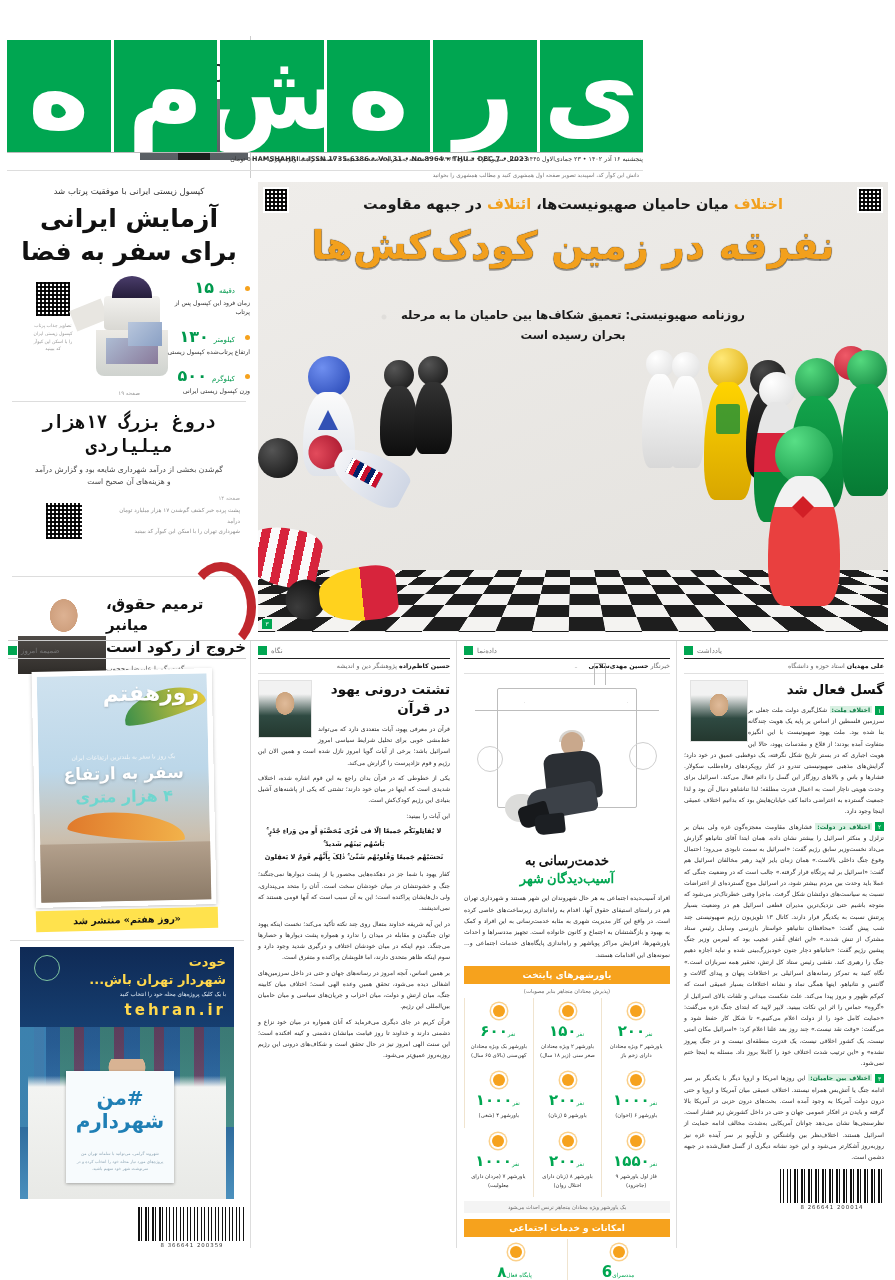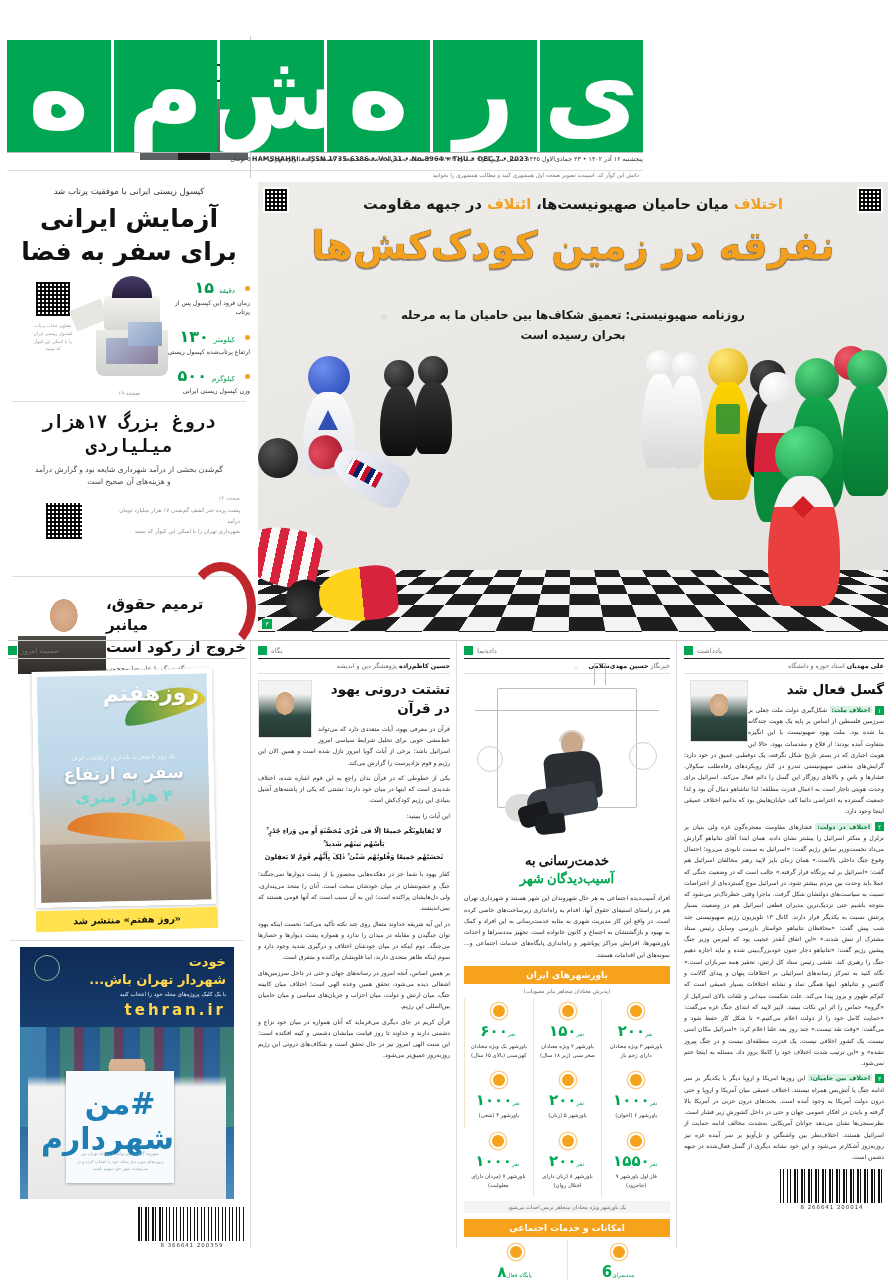--- a/index.html
+++ b/index.html
@@ -217,21 +217,21 @@
   .ad-seal { position:absolute; left:14px; top:8px; width:26px; height:26px; border:1.5px solid #7fc3a0; border-radius:50%; }
   .ad-city { position:absolute; left:0; right:0; top:80px; height:100px;
     background:
       linear-gradient(90deg, rgba(60,130,180,.9) 0 12%, rgba(40,110,160,.0) 12%),
       repeating-linear-gradient(90deg, rgba(90,170,120,.55) 0 14px, rgba(200,60,60,.4) 14px 24px, rgba(70,140,200,.35) 24px 40px);
   }
   .ad-person { position:absolute; left:8px; bottom:0; width:198px; height:140px;
     background: radial-gradient(ellipse 26px 22px at 50% 6%, #d8b393 0 70%, rgba(0,0,0,0) 72%),
       linear-gradient(180deg, rgba(255,255,255,0) 12%, #f3f4f2 20%, #e8e9e6 100%); }
   .ad-sign { position:absolute; left:46px; bottom:16px; width:108px; height:112px; background:#f7fbfd; box-shadow:0 1px 3px rgba(0,0,0,.3); }
-  .ad-hash { position:absolute; left:0; right:0; top:16px; text-align:center; font-size:30px; font-weight:bold; color:#1f7fb5; direction:rtl; line-height:1.15; }
+  .ad-hash { position:absolute; left:0; right:0; top:16px; text-align:center; font-size:20px; font-weight:bold; color:#1f7fb5; direction:rtl; line-height:1.15; }
   .ad-fine { position:absolute; left:8px; right:8px; bottom:10px; font-size:4.2px; color:#8fa6b5; direction:rtl; text-align:center; line-height:1.8; }
 
   .barcode { height:34px; background: repeating-linear-gradient(90deg,#111 0 1.5px,#fff 1.5px 3px,#111 3px 4px,#fff 4px 7px); }
   .barcode-num { font-size:5.4px; color:#333; text-align:center; letter-spacing:1px; padding-top:1px; direction:ltr; }
 </style>
 </head>
 <body>
 
 <div class="page">
 
@@ -565,21 +565,21 @@
       </div>
 
       <div class="dn-head">
         <div>خدمت‌رسانی به</div>
         <div class="g">آسیب‌دیدگان شهر</div>
       </div>
       <div class="body-txt" style="margin-top:4px">
         <p>افراد آسیب‌دیده اجتماعی به هر حال شهروندان این شهر هستند و شهرداری تهران هم در راستای استیفای حقوق آنها، اقدام به راه‌اندازی زیرساخت‌های خاصی کرده است. در واقع این کار مدیریت شهری به مثابه خدمت‌رسانی به این افراد و کمک به بهبود و بازگشتشان به اجتماع و کانون خانواده است. تجهیز مددسراها و احداث یاورشهرها، افزایش مراکز پویاشهر و راه‌اندازی پایگاه‌های خدمات اجتماعی و... نمونه‌های این اقدامات هستند.</p>
       </div>
 
-      <div class="band-y">یاورشهرهای ایران</div>
+      <div class="band-y">یاورشهرهای پایتخت</div>
       <div class="band-note">(پذیرش معتادان متجاهر بنابر مصوبات)</div>
 
       <div class="grid3">
         <div class="cellb">
           <div class="sun"></div>
           <span class="cunit">نفر</span><span class="cnum">۲۰۰</span>
           <div class="clbl">یاورشهر ۳ ویژه معتادان دارای زخم باز</div>
         </div>
         <div class="cellb">
           <div class="sun"></div>

